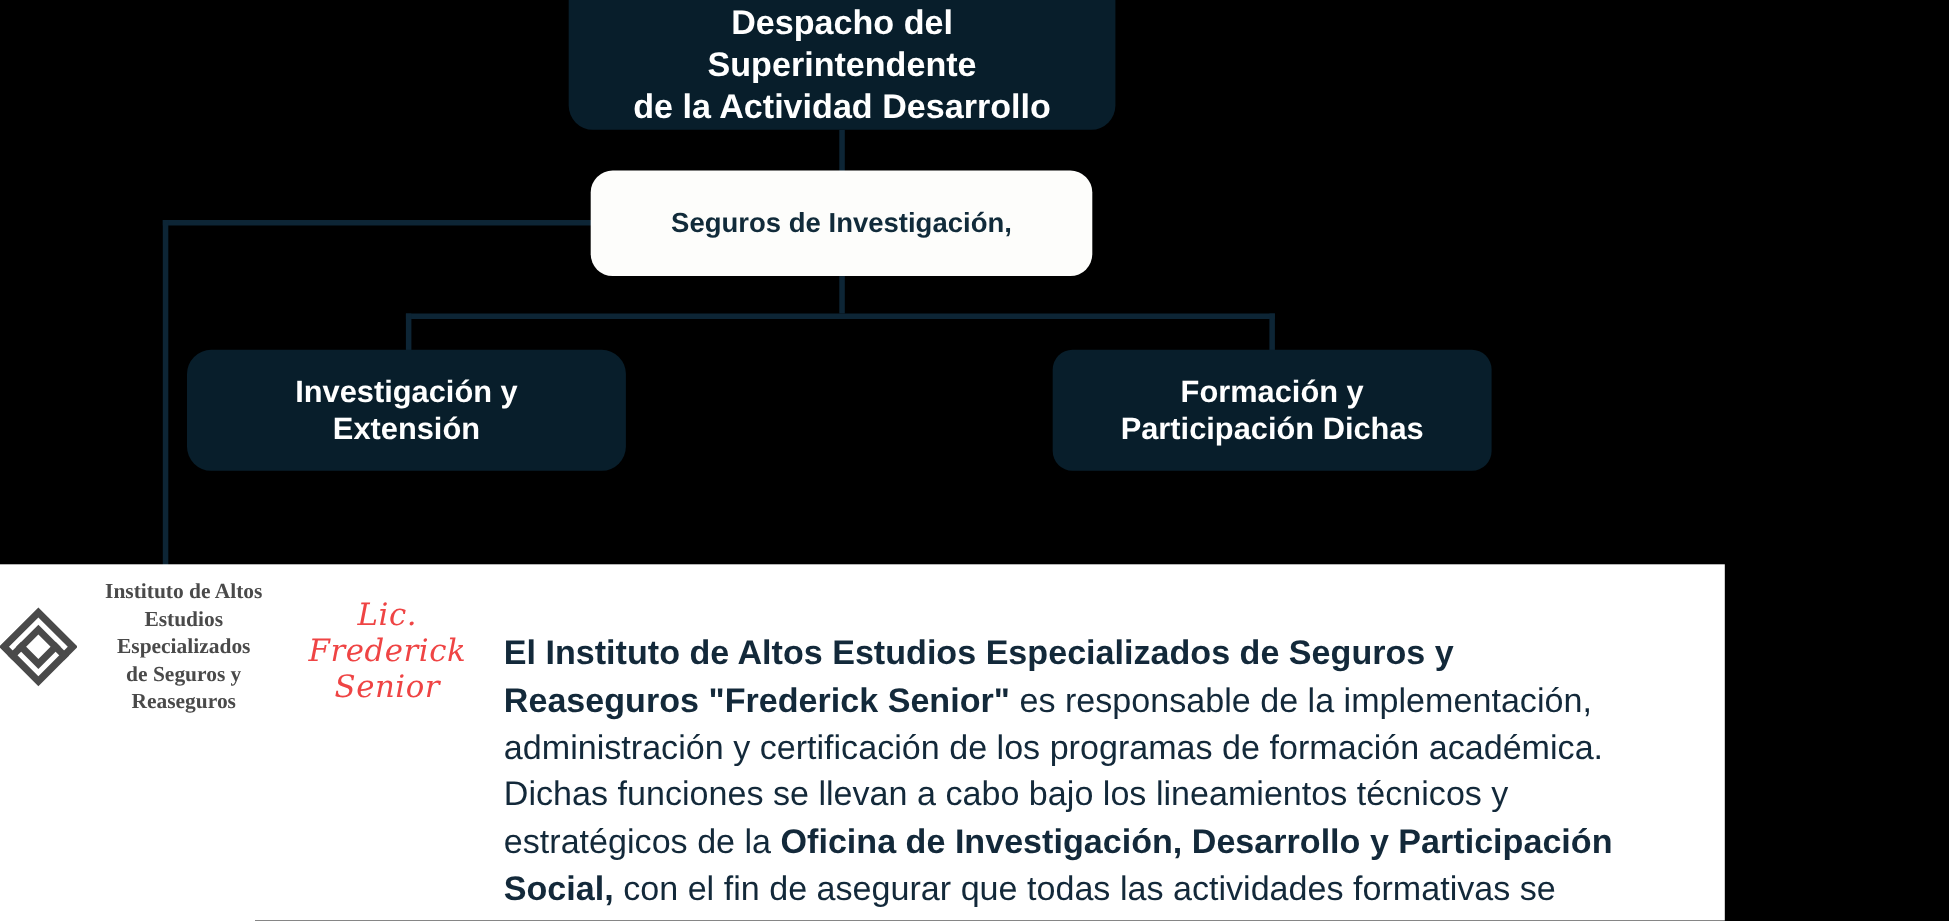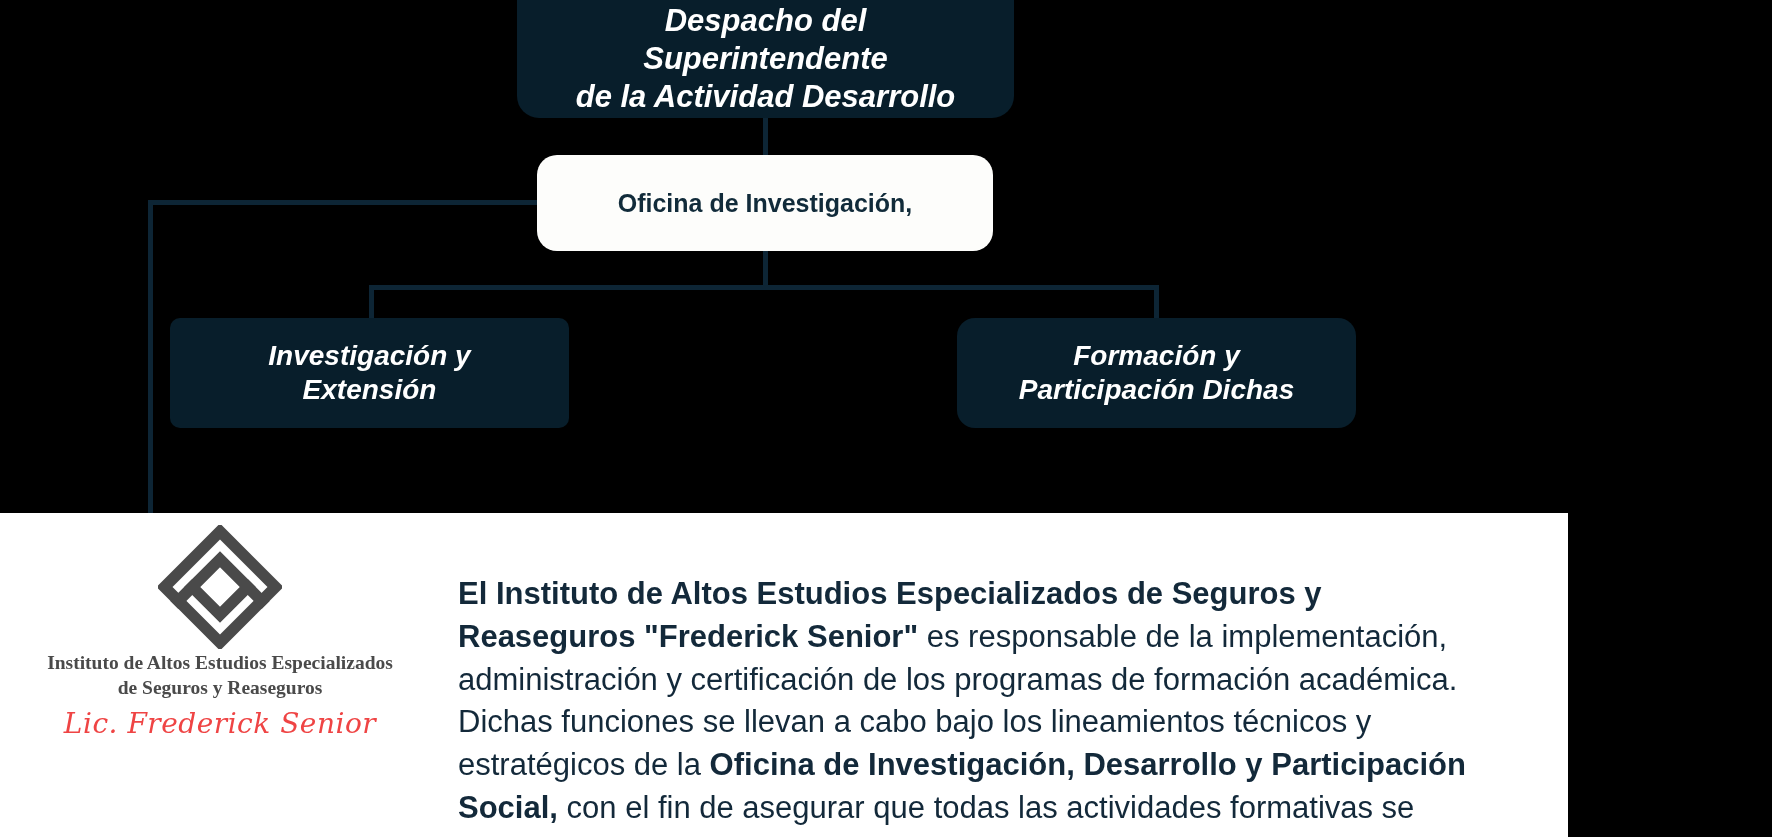--- a/index.html
+++ b/index.html
@@ -37,21 +37,20 @@
     align-items: center;
     justify-content: center;
     text-align: center;
     border-radius: 18px;
     line-height: 1.22;
   }
 
   .node-dark {
     background: #081e2b;
     color: #ffffff;
-    font-style: italic;
     font-weight: 700;
   }
 
   .node-light {
     background: #fdfdfb;
     color: #112b3a;
     font-weight: 600;
     font-style: normal;
   }
 
@@ -68,21 +67,21 @@
   #node-office {
     left: 537px; top: 155px; width: 456px; height: 96px;
     font-size: 25px;
     border-radius: 20px;
   }
 
   
   #node-investigacion {
     left: 170px; top: 318px; width: 399px; height: 110px;
     font-size: 28px;
-    border-radius: 10px;
+    border-radius: 22px;
   }
 
   #node-formacion {
     left: 957px; top: 318px; width: 399px; height: 110px;
     font-size: 28px;
     border-radius: 18px;
     align-items: center;
   }
 
   
@@ -93,21 +92,21 @@
     background: #ffffff;
     display: flex;
     align-items: flex-start;
   }
 
   #logo-block {
     width: 440px;
     flex: 0 0 440px;
     padding-top: 12px;
     display: flex;
-    flex-direction: column;
+    flex-direction: row;
     align-items: center;
     color: #4a4a4a;
   }
 
   #logo-mark { width: 124px; height: 124px; display: block; }
 
   #logo-name {
     font-family: "Liberation Serif", serif;
     font-weight: 700;
     font-size: 19.5px;
@@ -168,21 +167,21 @@
 
   <div class="node node-dark" id="node-root">
     <span>
         <span>Despacho del Superintendente</span>
         <span>de la Actividad Desarrollo</span>
       </span>
   </div>
 
   <div class="node node-light" id="node-office">
     <span>
-        <span>Oficina de Investigación,</span>
+        <span>Seguros de Investigación,</span>
       </span>
   </div>
 
   <div class="node node-dark" id="node-investigacion">
     <span>
         <span>Investigación y Extensión</span>
       </span>
   </div>
 
   <div class="node node-dark" id="node-formacion">

